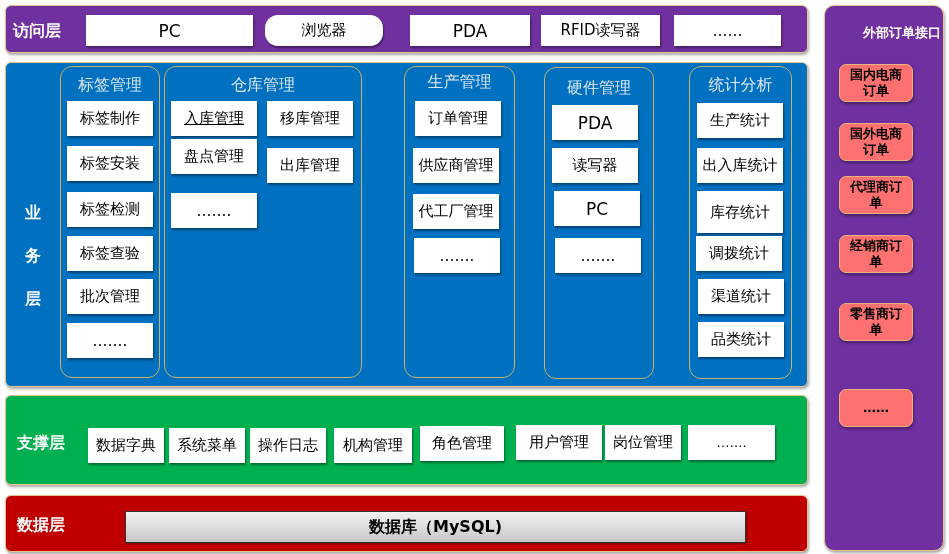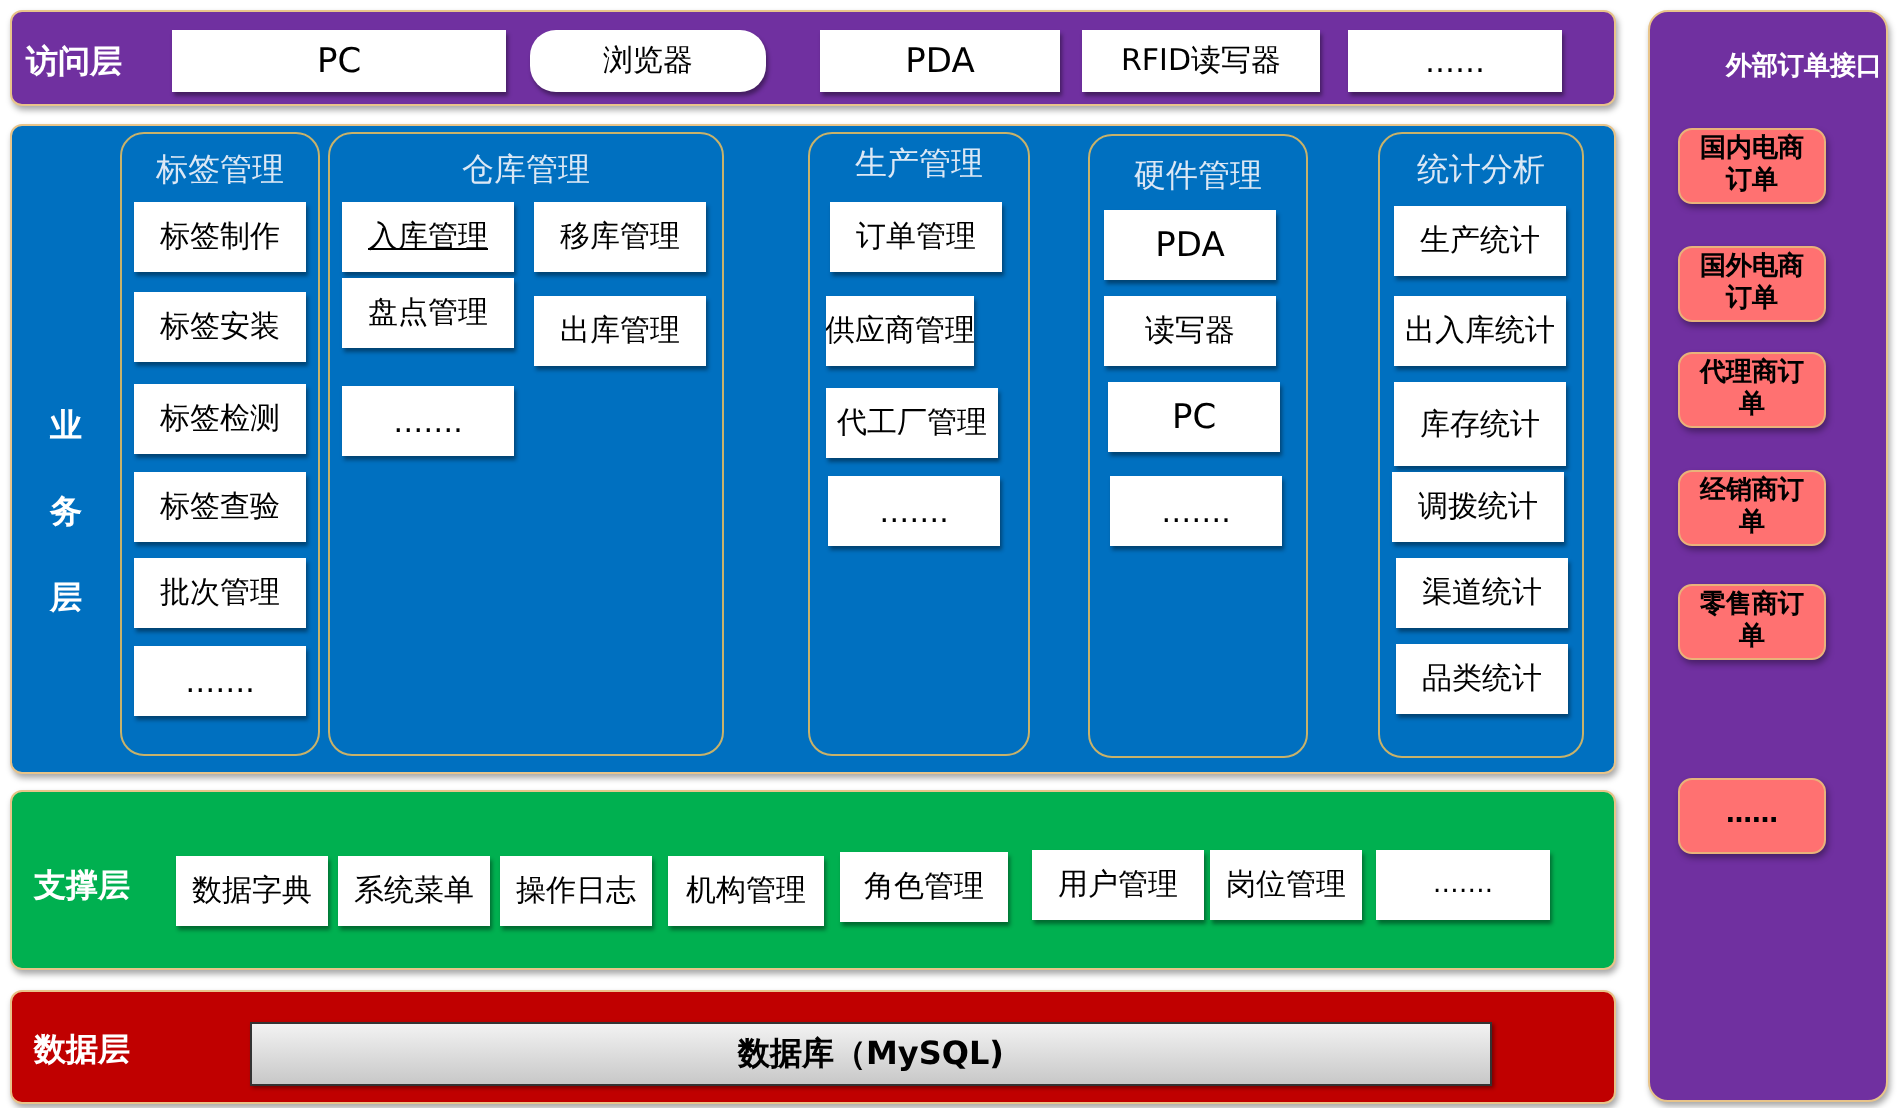--- a/index.html
+++ b/index.html
@@ -55,21 +55,21 @@
 <div class="wbox" style="left:171px; top:101px; width:86px; height:35px;text-decoration:underline;">入库管理</div>
 <div class="wbox" style="left:267px; top:101px; width:86px; height:35px;">移库管理</div>
 <div class="wbox" style="left:171px; top:139px; width:86px; height:35px;">盘点管理</div>
 <div class="wbox" style="left:267px; top:148px; width:86px; height:35px;">出库管理</div>
 <div class="wbox" style="left:171px; top:193px; width:86px; height:35px;">…….</div>
 
 <div class="group" style="left:404px; top:66px; width:111px; height:312px;">
   <div class="group-title" style="top:5px;">生产管理</div>
 </div>
 <div class="wbox" style="left:415px; top:101px; width:86px; height:35px;">订单管理</div>
-<div class="wbox" style="left:413px; top:148px; width:74px; height:35px;">供应商管理</div>
+<div class="wbox" style="left:413px; top:148px; width:86px; height:35px;">供应商管理</div>
 <div class="wbox" style="left:413px; top:194px; width:86px; height:35px;">代工厂管理</div>
 <div class="wbox" style="left:414px; top:238px; width:86px; height:35px;">…….</div>
 
 <div class="group" style="left:544px; top:67px; width:110px; height:312px;">
   <div class="group-title" style="top:10px;">硬件管理</div>
 </div>
 <div class="wbox" style="left:552px; top:105px; width:86px; height:35px; font-size:17px;">PDA</div>
 <div class="wbox" style="left:552px; top:148px; width:86px; height:35px;">读写器</div>
 <div class="wbox" style="left:554px; top:191px; width:86px; height:35px; font-size:17px;">PC</div>
 <div class="wbox" style="left:555px; top:238px; width:86px; height:35px;">…….</div>
@@ -98,14 +98,14 @@
 <div class="layer red" style="left:5px; top:495px; width:803px; height:57px;"></div>
 <div class="layer-label" style="left:17px; top:515px;">数据层</div>
 <div class="dbbar">数据库（MySQL)</div>
 
 <div class="layer purple" style="left:824px; top:5px; width:120px; height:546px; border-radius:10px;"></div>
 <div class="layer-label" style="left:863px; top:24px; font-size:13px;text-align:right;">外部订单接口</div>
 <div class="pink" style="top:64px; height:38px;">国内电商订单</div>
 <div class="pink" style="top:123px; height:38px;">国外电商订单</div>
 <div class="pink" style="top:176px; height:38px;">代理商订单</div>
 <div class="pink" style="top:235px; height:38px;">经销商订单</div>
-<div class="pink" style="top:292px; height:38px;">零售商订单</div>
+<div class="pink" style="top:303px; height:38px;">零售商订单</div>
 <div class="pink" style="top:389px; height:38px;">……</div>
 
 </body></html>

